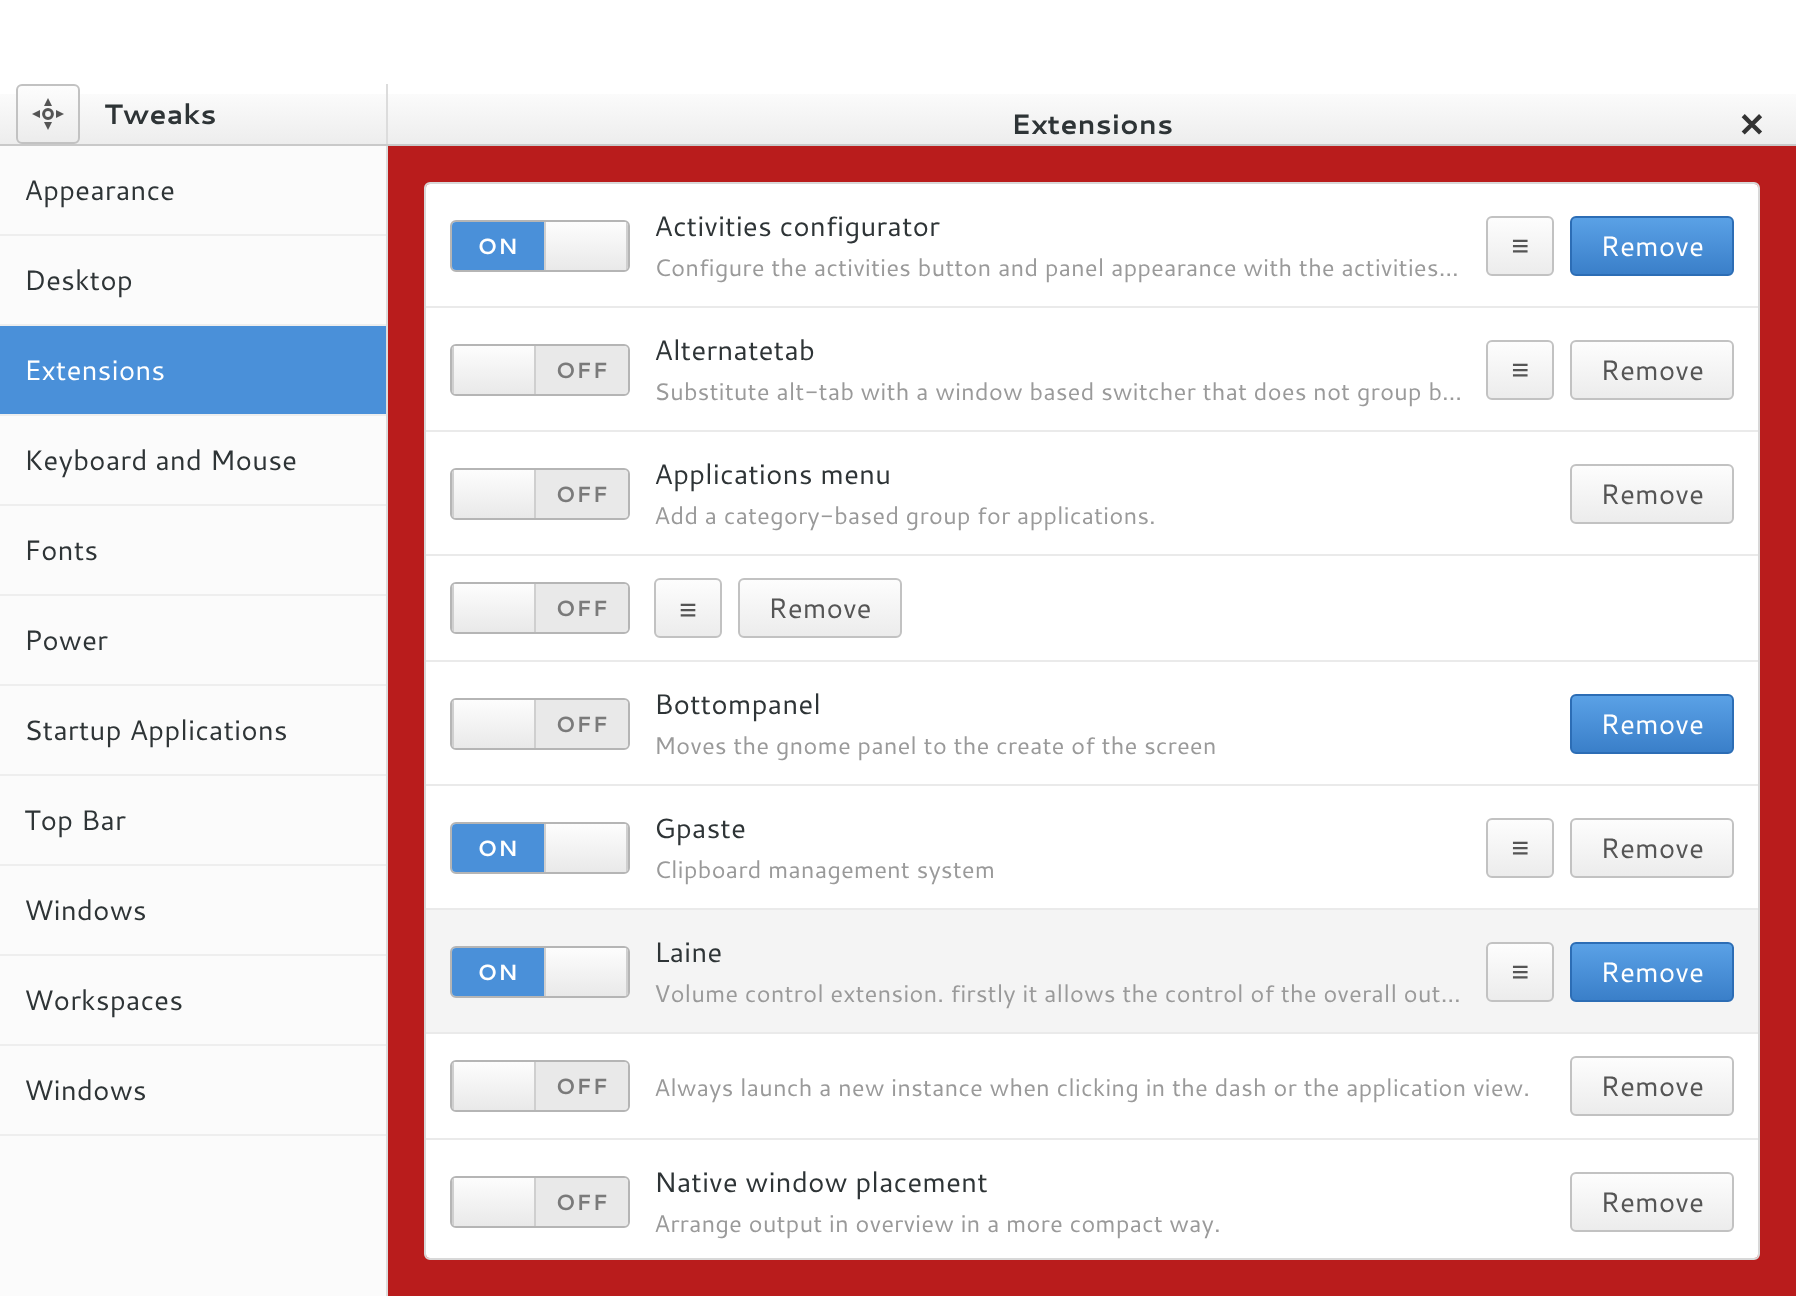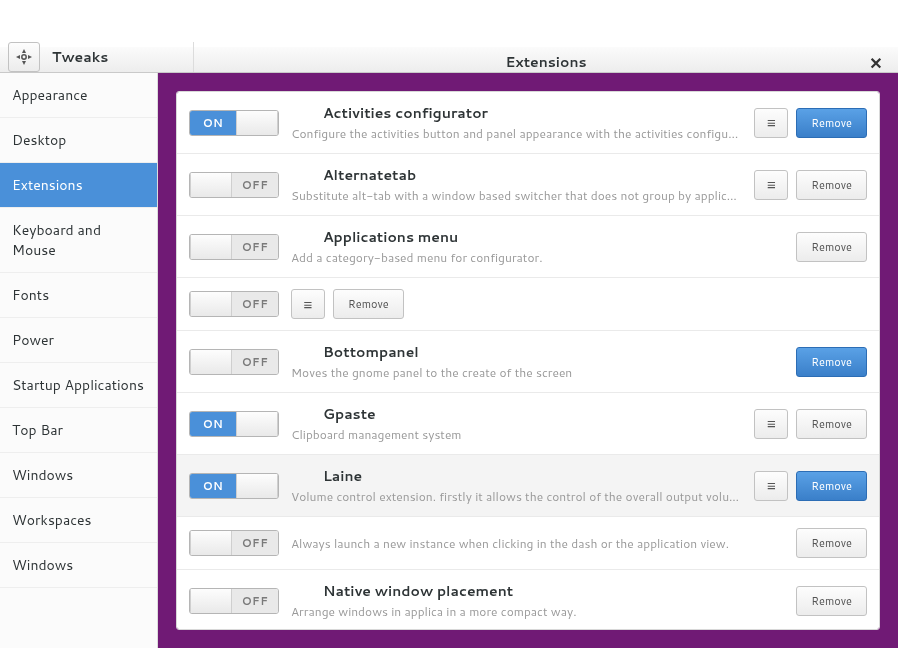--- a/index.html
+++ b/index.html
@@ -77,41 +77,41 @@
     font-weight: bold;
   }
 
   
   .main {
     flex: 1;
     display: flex;
     min-height: 0;
   }
   .sidebar {
-    width: 158px;
+    width: 194px;
     border-right: 1px solid #dcdcdc;
     background: #fbfbfb;
     overflow: auto;
   }
   .sidebar-item {
     padding: 12px 12px;
     cursor: pointer;
     color: #2e3436;
     font-size: 14px;
     border-bottom: 1px solid #eeeeee;
   }
   .sidebar-item.active {
     background: #4a90d9;
     color: #ffffff;
   }
 
   .content {
     flex: 1;
     position: relative;
-    background: #701a75;
+    background: #b91c1c;
     overflow: hidden;
   }
   .ext-list {
     position: absolute;
     top: 18px;
     left: 18px;
     right: 18px;
     bottom: 18px;
     border: 1px solid #d8d8d8;
     border-radius: 3px;
@@ -174,24 +174,23 @@
   }
 
   .ext-text {
     flex: 1;
     min-width: 0;
     display: flex;
     flex-direction: column;
     gap: 2px;
   }
   .ext-title {
-    font-weight: bold;
+    font-weight: normal;
     font-size: 14px;
     color: #2e3436;
-    margin-left: 32px;
   }
   .ext-desc {
     font-size: 12px;
     color: #9a9a9a;
     white-space: nowrap;
     overflow: hidden;
     text-overflow: ellipsis;
   }
 
   .actions {
@@ -199,21 +198,21 @@
     gap: 8px;
     align-items: center;
     flex-shrink: 0;
   }
   .btn {
     height: 30px;
     border: 1px solid #c2c2c2;
     border-radius: 3px;
     background: linear-gradient(#fdfdfd, #ececec);
     color: #555;
-    font-size: 11px;
+    font-size: 14px;
     padding: 0 14px;
     display: flex;
     align-items: center;
     justify-content: center;
     cursor: pointer;
   }
   .btn.primary {
     background: linear-gradient(#5aa1e6, #3a7fc9);
     border-color: #2c6db5;
     color: #ffffff;
@@ -309,21 +308,21 @@
             </div>
           </div>
         </div>
         <div class="ext-row">
           <div class="toggle off">
             <div class="t-knob"></div>
             <div class="t-off">OFF</div>
           </div>
           <div class="ext-text">
             <div class="ext-title">Applications menu</div>
-            <div class="ext-desc">Add a category-based menu for configurator.</div>
+            <div class="ext-desc">Add a category-based group for applications.</div>
           </div>
           <div class="actions">
             <div class="btn">
               <span>Remove</span>
             </div>
           </div>
         </div>
         <div class="ext-row">
           <div class="toggle off">
             <div class="t-knob"></div>
@@ -403,21 +402,21 @@
             </div>
           </div>
         </div>
         <div class="ext-row">
           <div class="toggle off">
             <div class="t-knob"></div>
             <div class="t-off">OFF</div>
           </div>
           <div class="ext-text">
             <div class="ext-title">Native window placement</div>
-            <div class="ext-desc">Arrange windows in applica in a more compact way.</div>
+            <div class="ext-desc">Arrange output in overview in a more compact way.</div>
           </div>
           <div class="actions">
             <div class="btn">
               <span>Remove</span>
             </div>
           </div>
         </div>
         <div class="ext-row"></div>
       </div>
   </div>

